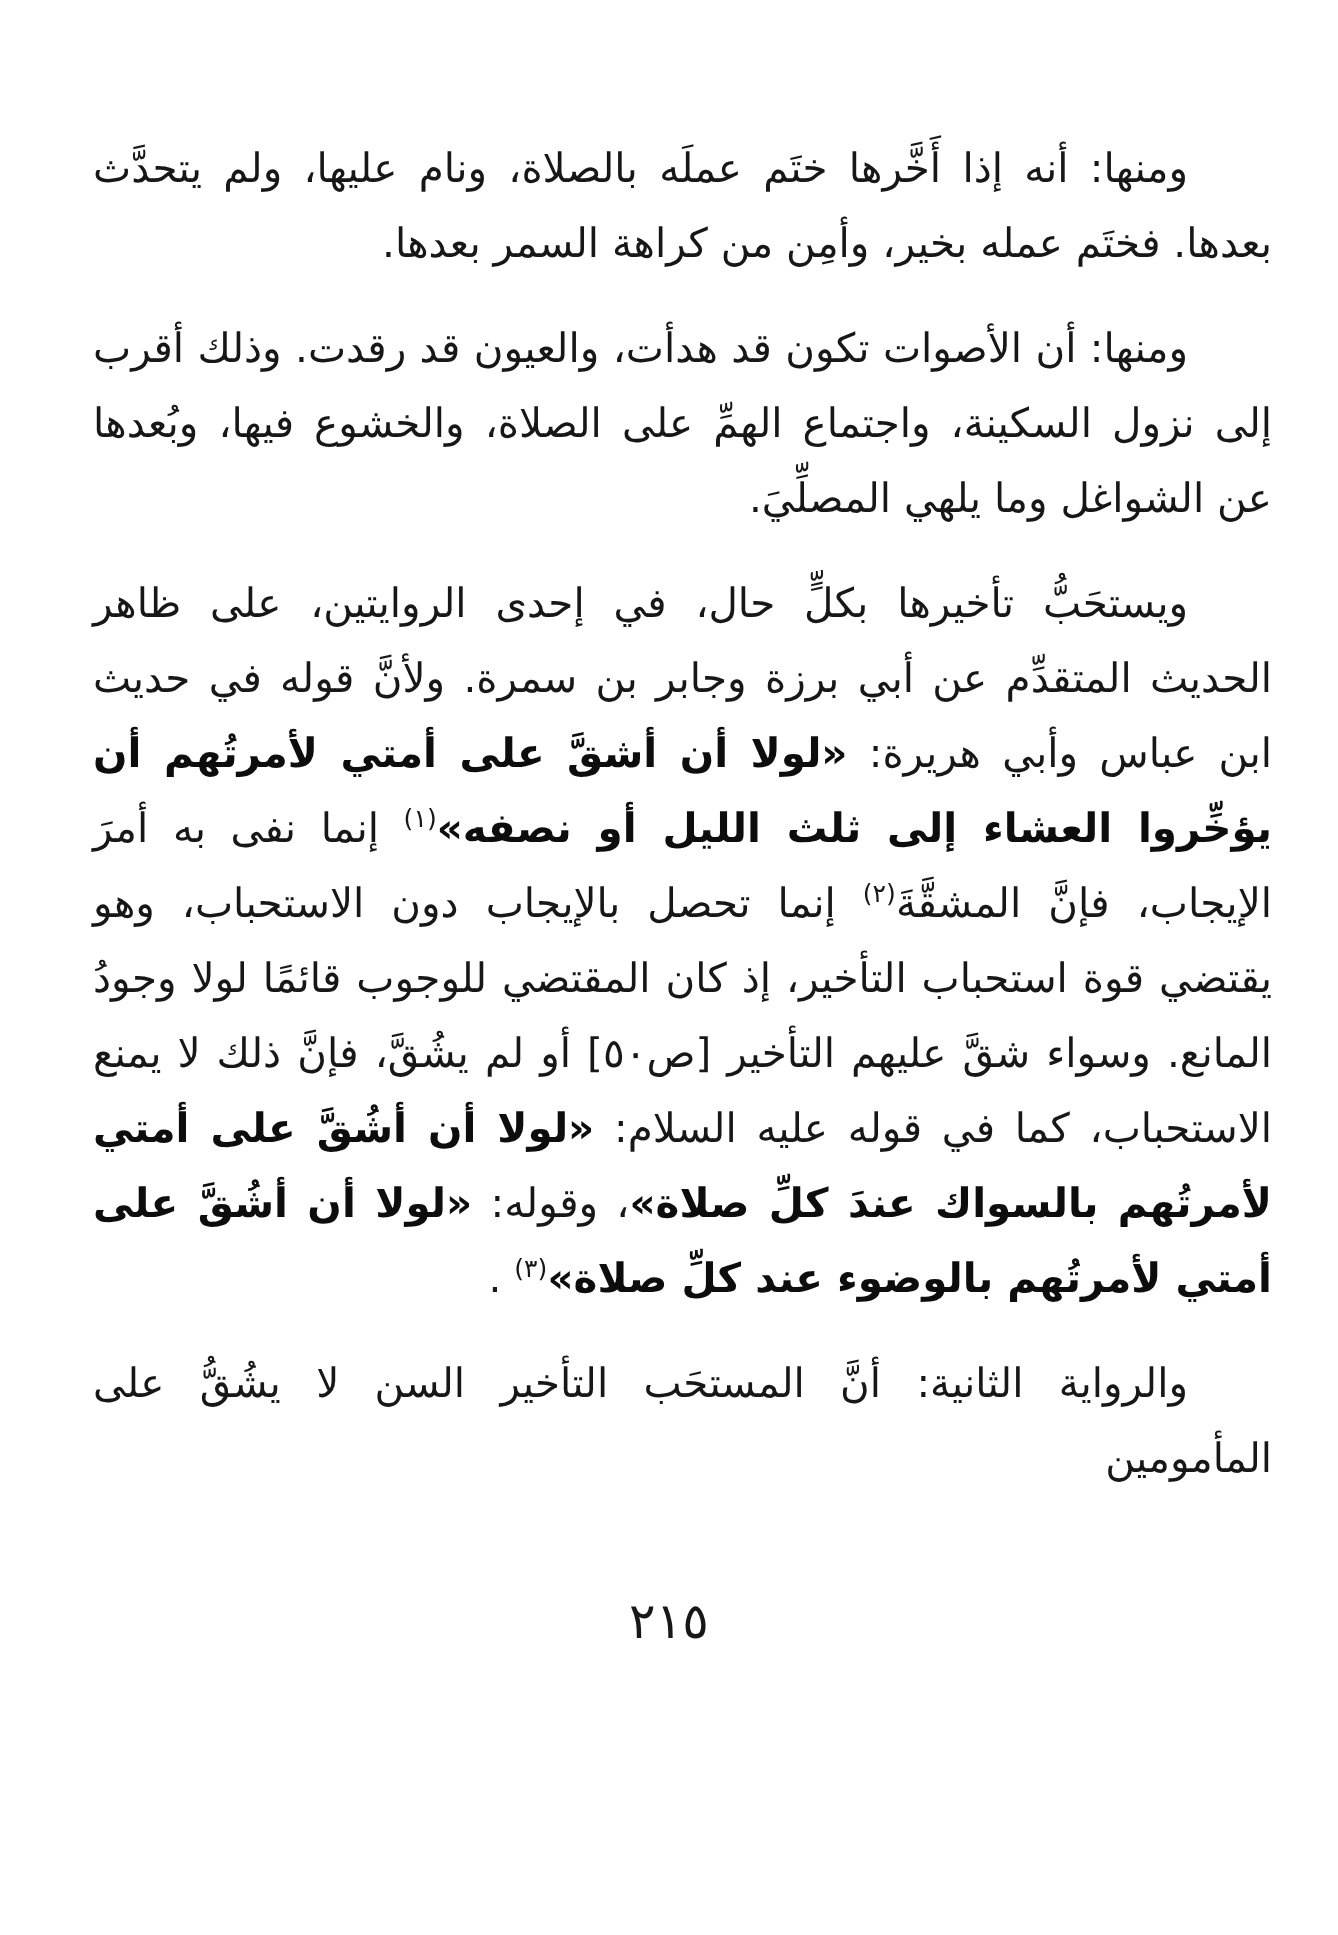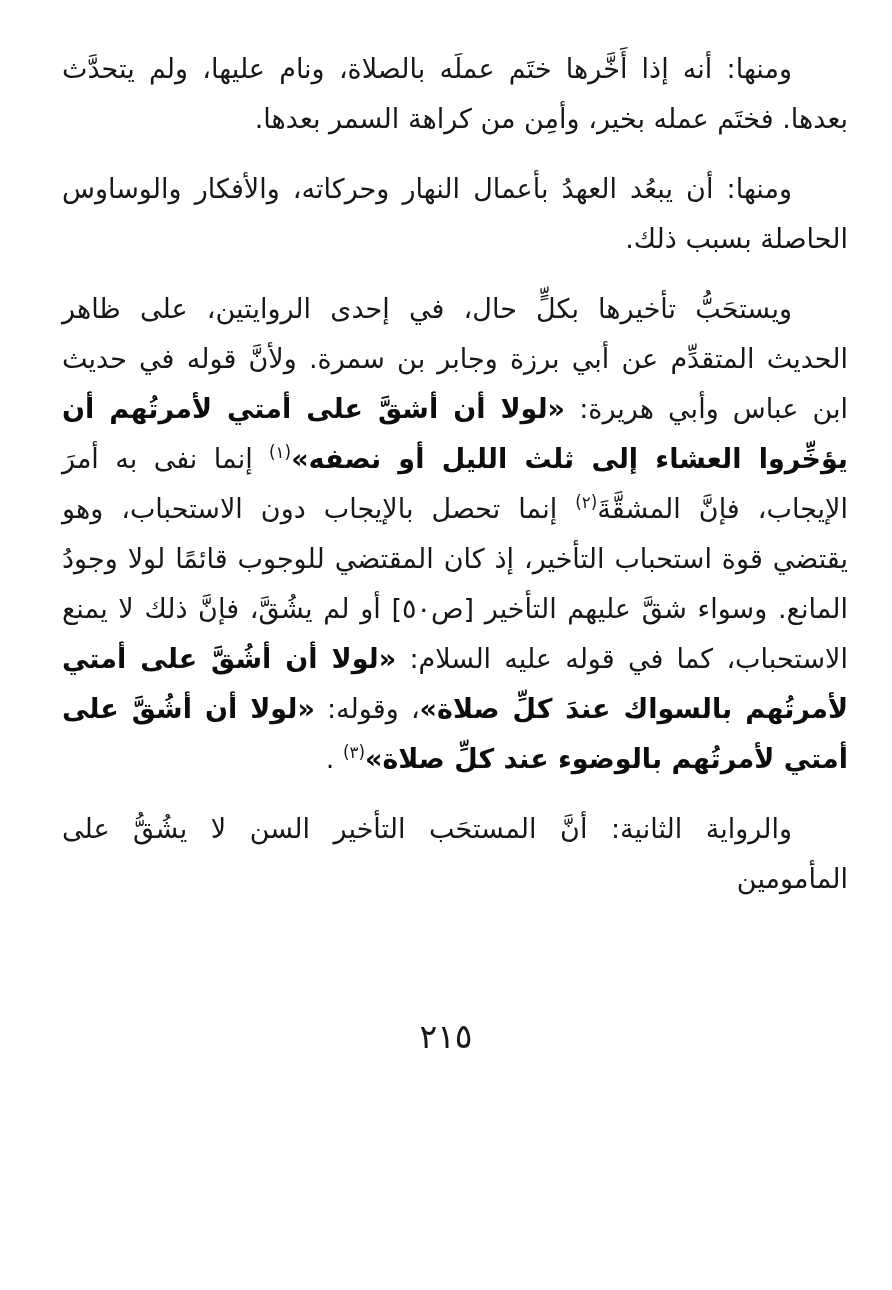--- a/index.html
+++ b/index.html
@@ -11,20 +11,21 @@
     width: 892px;
     height: 1108px;
     box-sizing: border-box;
     background: #ffffff;
     color: #171717;
     font-family: "DejaVu Sans", sans-serif;
     direction: rtl;
     display: flex;
     flex-direction: column;
     overflow: hidden;
+    margin-top: 44px;
   }
   .body-text {
     margin: 44px 44px 0 62px;
     font-size: 27px;
     line-height: 50px;
     text-align: justify;
   }
   .para {
     margin: 0 0 20px 0;
     text-indent: 56px;
@@ -60,21 +61,21 @@
     letter-spacing: 4px;
   }
 </style>
 </head>
 <body>
 
 <div class="page">
 
   <div class="body-text">
     <p class="para"><span>ومنها: أنه إذا أَخَّرها ختَم عملَه بالصلاة، ونام عليها، ولم يتحدَّث بعدها. فختَم عمله بخير، وأمِن من كراهة السمر بعدها.</span></p>
-    <p class="para"><span>ومنها: أن يبعُد العهدُ بأعمال النهار وحركاته، والأفكار والوساوس الحاصلة بسبب ذلك.</span></p>
+    <p class="para"><span>ومنها: أن الأصوات تكون قد هدأت، والعيون قد رقدت. وذلك أقرب إلى نزول السكينة، واجتماع الهمِّ على الصلاة، والخشوع فيها، وبُعدها عن الشواغل وما يلهي المصلِّيَ.</span></p>
     <p class="para"><span>ويستحَبُّ تأخيرها بكلٍّ حال، في إحدى الروايتين، على ظاهر الحديث المتقدِّم عن أبي برزة وجابر بن سمرة. ولأنَّ قوله في حديث ابن عباس وأبي هريرة: </span><b>«لولا أن أشقَّ على أمتي لأمرتُهم أن يؤخِّروا العشاء إلى ثلث الليل أو نصفه»</b><sup>(١)</sup><span> إنما نفى به أمرَ الإيجاب، فإنَّ المشقَّةَ</span><sup>(٢)</sup><span> إنما تحصل بالإيجاب دون الاستحباب، وهو يقتضي قوة استحباب التأخير، إذ كان المقتضي للوجوب قائمًا لولا وجودُ المانع. وسواء شقَّ عليهم التأخير [ص٥٠] أو لم يشُقَّ، فإنَّ ذلك لا يمنع الاستحباب، كما في قوله عليه السلام: </span><b>«لولا أن أشُقَّ على أمتي لأمرتُهم بالسواك عندَ كلِّ صلاة»</b><span>، وقوله: </span><b>«لولا أن أشُقَّ على أمتي لأمرتُهم بالوضوء عند كلِّ صلاة»</b><sup>(٣)</sup><span> .</span></p>
     <p class="para"><span>والرواية الثانية: أنَّ المستحَب التأخير السن لا يشُقُّ على المأمومين</span></p>
   </div>
 
   <div class="spacer"></div>
 
 
   <div class="page-number">٢١٥</div>
 
 </div>

